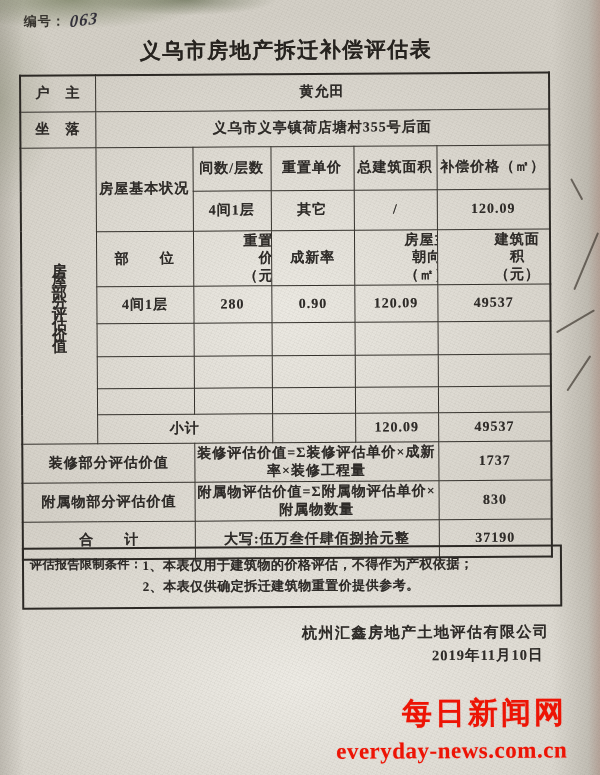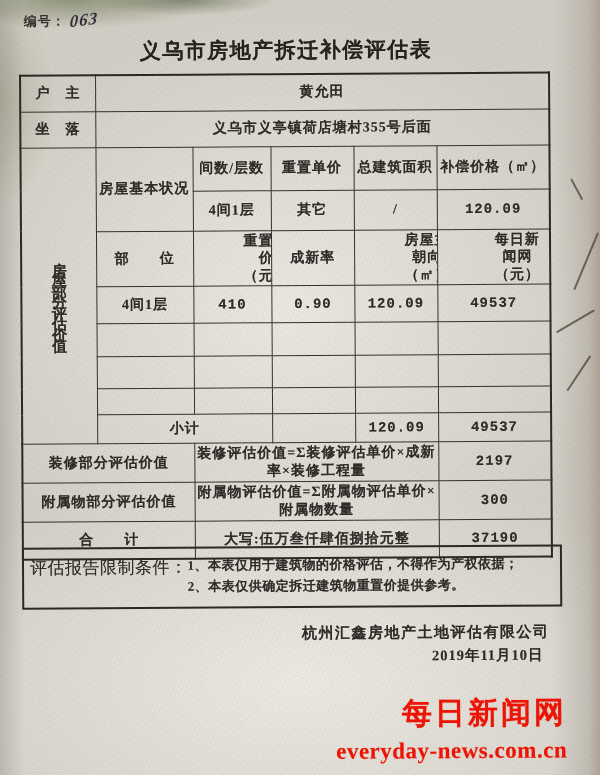--- a/index.html
+++ b/index.html
@@ -54,28 +54,28 @@
   td.hdr .wrapbox { display:inline-block; max-width:62px;margin-left:48px; }
   td.area-hdr { font-size:12.5px; letter-spacing:0; }
   td.vert-cell { vertical-align:middle; }
   .vert-text {
     writing-mode:vertical-rl; text-orientation:upright;
     display:inline-block; font-size:15px; font-weight:600; letter-spacing:11px;
     margin:0 auto; line-height:1.1;
   }
   td.formula { font-size:11.5px; font-weight:700; letter-spacing:0; }
   td.daxie { font-size:14.5px; font-weight:700; letter-spacing:1px; }
-  td.num { font-family:Liberation Mono, monospace; letter-spacing:0.5px; }
+  td.num { font-family:Liberation Serif, serif; letter-spacing:0.5px; }
 
   .limit-box {
     position:absolute; top:546px; left:21px; width:526px; height:47px;
     border:2px solid #2c2925; display:flex; padding:7px 4px 4px 6px;
     text-shadow:0 0 0.5px rgba(46,43,40,0.4);
   }
-  .limit-label { font-size:17px; font-weight:400; letter-spacing:0.5px; white-space:nowrap;text-align:right; }
+  .limit-label { font-size:12px; font-weight:700; letter-spacing:0.5px; white-space:nowrap;text-align:right; }
   .limit-items { font-size:13px; font-weight:700; letter-spacing:0.5px; line-height:1.6; }
 
   .signature { position:absolute; top:624px; left:0; width:548px; text-align:right; text-shadow:0 0 0.5px rgba(46,43,40,0.4); }
   .sig-company { font-size:15px; font-weight:600; letter-spacing:1.5px; }
   .sig-date { font-size:14.5px; font-weight:600; letter-spacing:1px; margin-top:4px; margin-right:6px; }
 
   .watermark { position:absolute; top:694px; left:0; width:565px; text-align:right; }
   .wm-name {
     font-family:"Liberation Sans","DejaVu Sans",sans-serif;
     font-size:30px; font-weight:900; letter-spacing:3px; color:#ed1405;
@@ -137,25 +137,25 @@
         <td>4间1层</td>
         <td>其它</td>
         <td>/</td>
         <td class="num">120.09</td>
       </tr>
       <tr style="height:40px">
         <td class="hdr">部　　位</td>
         <td class="hdr"><span class="wrapbox">重置单价（元）</span></td>
         <td class="hdr">成新率</td>
         <td class="hdr"><span class="wrapbox">房屋主朝向（㎡）</span></td>
-        <td class="hdr"><span class="wrapbox">每日新闻网（元）</span></td>
+        <td class="hdr"><span class="wrapbox">建筑面积（元）</span></td>
       </tr>
       <tr style="height:37px">
         <td>4间1层</td>
-        <td class="num">410</td>
+        <td class="num">280</td>
         <td class="num">0.90</td>
         <td class="num">120.09</td>
         <td class="num">49537</td>
       </tr>
       <tr style="height:33px">
         <td></td>
         <td></td>
         <td></td>
         <td></td>
         <td></td>
@@ -176,26 +176,26 @@
       </tr>
       <tr style="height:29px">
         <td colspan="2">小计</td>
         <td></td>
         <td class="num">120.09</td>
         <td class="num">49537</td>
       </tr>
       <tr style="height:37px">
         <td colspan="2" class="lbl" style="letter-spacing:1px;">装修部分评估价值</td>
         <td colspan="3" class="formula">装修评估价值=Σ装修评估单价×成新率×装修工程量</td>
-        <td class="num">2197</td>
+        <td class="num">1737</td>
       </tr>
       <tr style="height:38px">
         <td colspan="2" class="lbl" style="letter-spacing:1px;">附属物部分评估价值</td>
         <td colspan="3" class="formula">附属物评估价值=Σ附属物评估单价×附属物数量</td>
-        <td class="num">300</td>
+        <td class="num">830</td>
       </tr>
       <tr style="height:37px">
         <td colspan="2" class="lbl">合　　计</td>
         <td colspan="3" class="daxie">大写:伍万叁仟肆佰捌拾元整</td>
         <td class="num">37190</td>
       </tr>
     </tbody>
       </table>
 
     <div class="limit-box">

